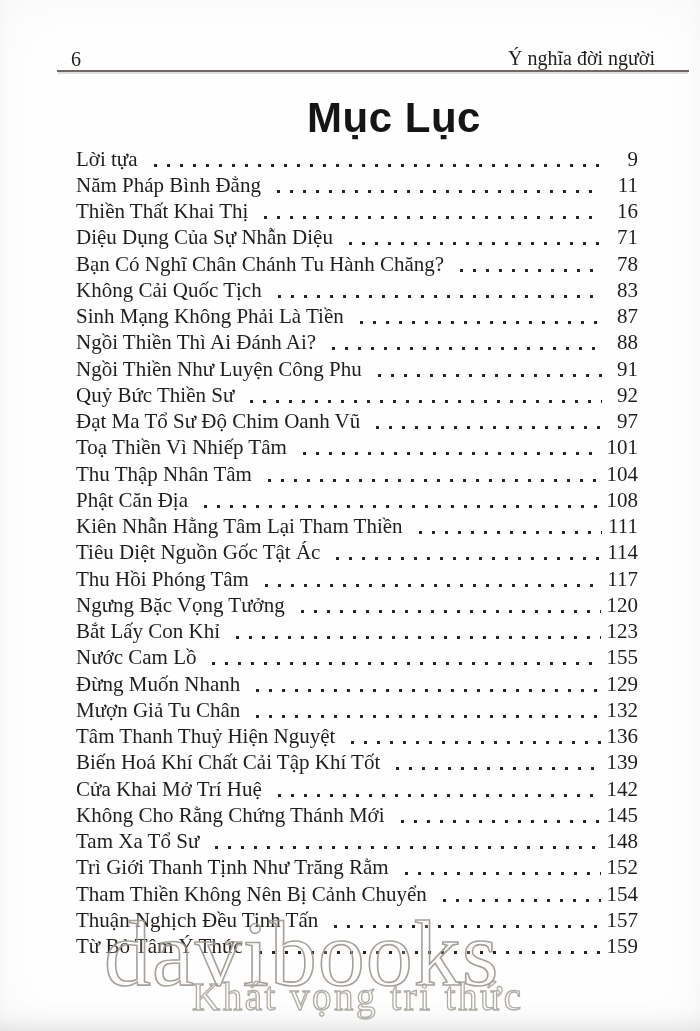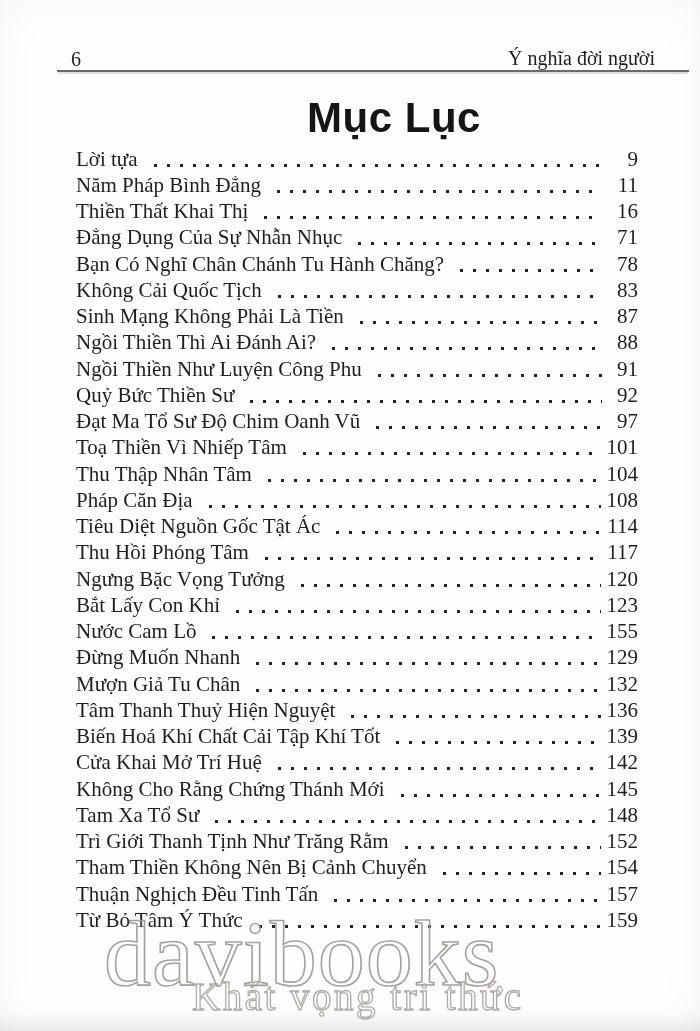--- a/index.html
+++ b/index.html
@@ -147,21 +147,21 @@
       <span class="toc-page">11</span>
     </div>
 
     <div class="toc-row">
       <span class="toc-label">Thiền Thất Khai Thị</span>
       <span class="toc-dots"></span>
       <span class="toc-page">16</span>
     </div>
 
     <div class="toc-row">
-      <span class="toc-label">Đẳng Dụng Của Sự Nhẫn Nhục</span>
+      <span class="toc-label">Diệu Dụng Của Sự Nhẫn Diệu</span>
       <span class="toc-dots"></span>
       <span class="toc-page">71</span>
     </div>
 
     <div class="toc-row">
       <span class="toc-label">Bạn Có Nghĩ Chân Chánh Tu Hành Chăng?</span>
       <span class="toc-dots"></span>
       <span class="toc-page">78</span>
     </div>
 
@@ -207,25 +207,30 @@
       <span class="toc-page">101</span>
     </div>
 
     <div class="toc-row">
       <span class="toc-label">Thu Thập Nhân Tâm</span>
       <span class="toc-dots"></span>
       <span class="toc-page">104</span>
     </div>
 
     <div class="toc-row">
-      <span class="toc-label">Pháp Căn Địa</span>
+      <span class="toc-label">Phật Căn Địa</span>
       <span class="toc-dots"></span>
       <span class="toc-page">108</span>
     </div>
 
+    <div class="toc-row">
+      <span class="toc-label">Kiên Nhẫn Hằng Tâm Lại Tham Thiền</span>
+      <span class="toc-dots"></span>
+      <span class="toc-page">111</span>
+    </div>
 
     <div class="toc-row">
       <span class="toc-label">Tiêu Diệt Nguồn Gốc Tật Ác</span>
       <span class="toc-dots"></span>
       <span class="toc-page">114</span>
     </div>
 
     <div class="toc-row">
       <span class="toc-label">Thu Hồi Phóng Tâm</span>
       <span class="toc-dots"></span>

